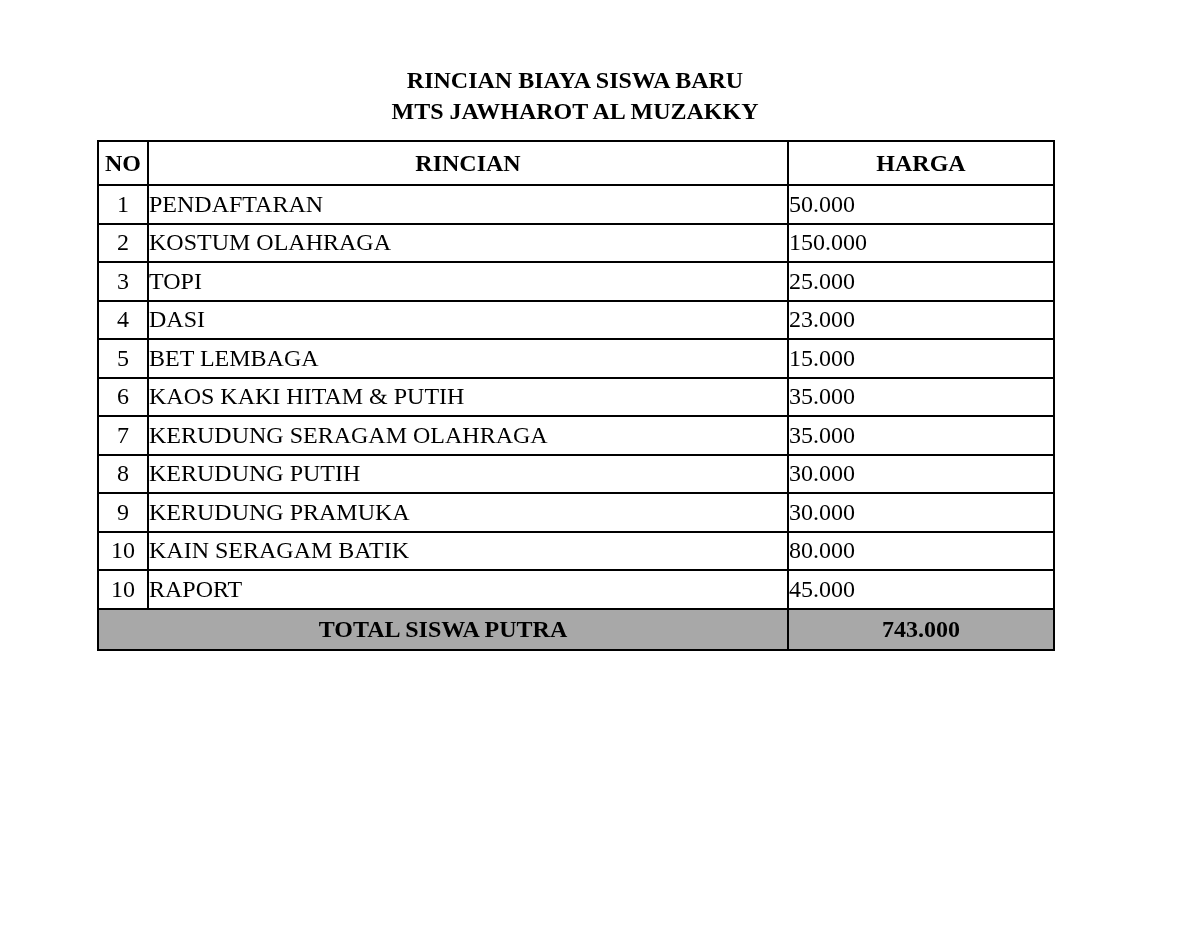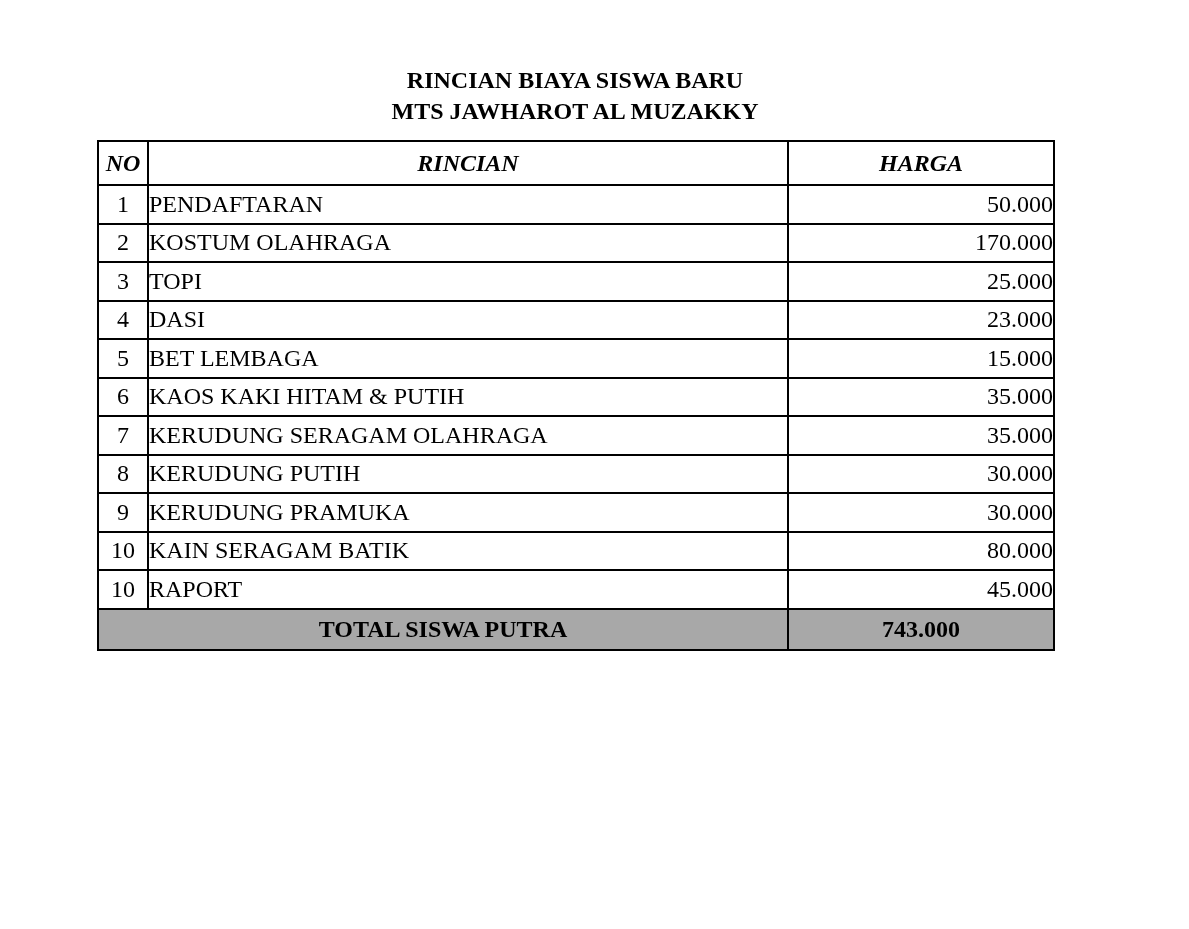--- a/index.html
+++ b/index.html
@@ -49,41 +49,40 @@
     width: 956px;
   }
   .fee-table th,
   .fee-table td {
     border: 2px solid var(--border-color);
     overflow: hidden;
     white-space: nowrap;
   }
   .fee-table thead tr {
     height: 44px;
-    font-style: italic;
   }
   .fee-table thead th {
     font-size: 24px;
     font-weight: bold;
     text-align: center;
     vertical-align: middle;
     padding: 0;
   }
   .fee-table tr.data-row {
     height: 38.5px;
   }
   .fee-table tr.data-row td {
     font-size: 24px;
     font-weight: normal;
     vertical-align: bottom;
     padding: 0 0 5px 0;
   }
   .fee-table td.cell-no { text-align: center; }
   .fee-table td.cell-rincian { text-align: left; padding-left: 4px; }
-  .fee-table td.cell-harga { text-align: right; padding-bottom: 3px; font-family: Liberation Serif, serif; }
+  .fee-table td.cell-harga { text-align: left; padding-bottom: 3px; font-family: Liberation Serif, serif; }
   .fee-table tr.total-row {
     height: 41px;
   }
   .fee-table tr.total-row td {
     background: var(--total-bg);
     font-size: 24px;
     font-weight: bold;
     text-align: center;
     vertical-align: middle;
     padding: 0;
@@ -115,21 +114,21 @@
     </thead>
     <tbody>
         <tr class="data-row">
           <td class="cell-no">1</td>
           <td class="cell-rincian">PENDAFTARAN</td>
           <td class="cell-harga">50.000</td>
         </tr>
         <tr class="data-row">
           <td class="cell-no">2</td>
           <td class="cell-rincian">KOSTUM OLAHRAGA</td>
-          <td class="cell-harga">170.000</td>
+          <td class="cell-harga">150.000</td>
         </tr>
         <tr class="data-row">
           <td class="cell-no">3</td>
           <td class="cell-rincian">TOPI</td>
           <td class="cell-harga">25.000</td>
         </tr>
         <tr class="data-row">
           <td class="cell-no">4</td>
           <td class="cell-rincian">DASI</td>
           <td class="cell-harga">23.000</td>

